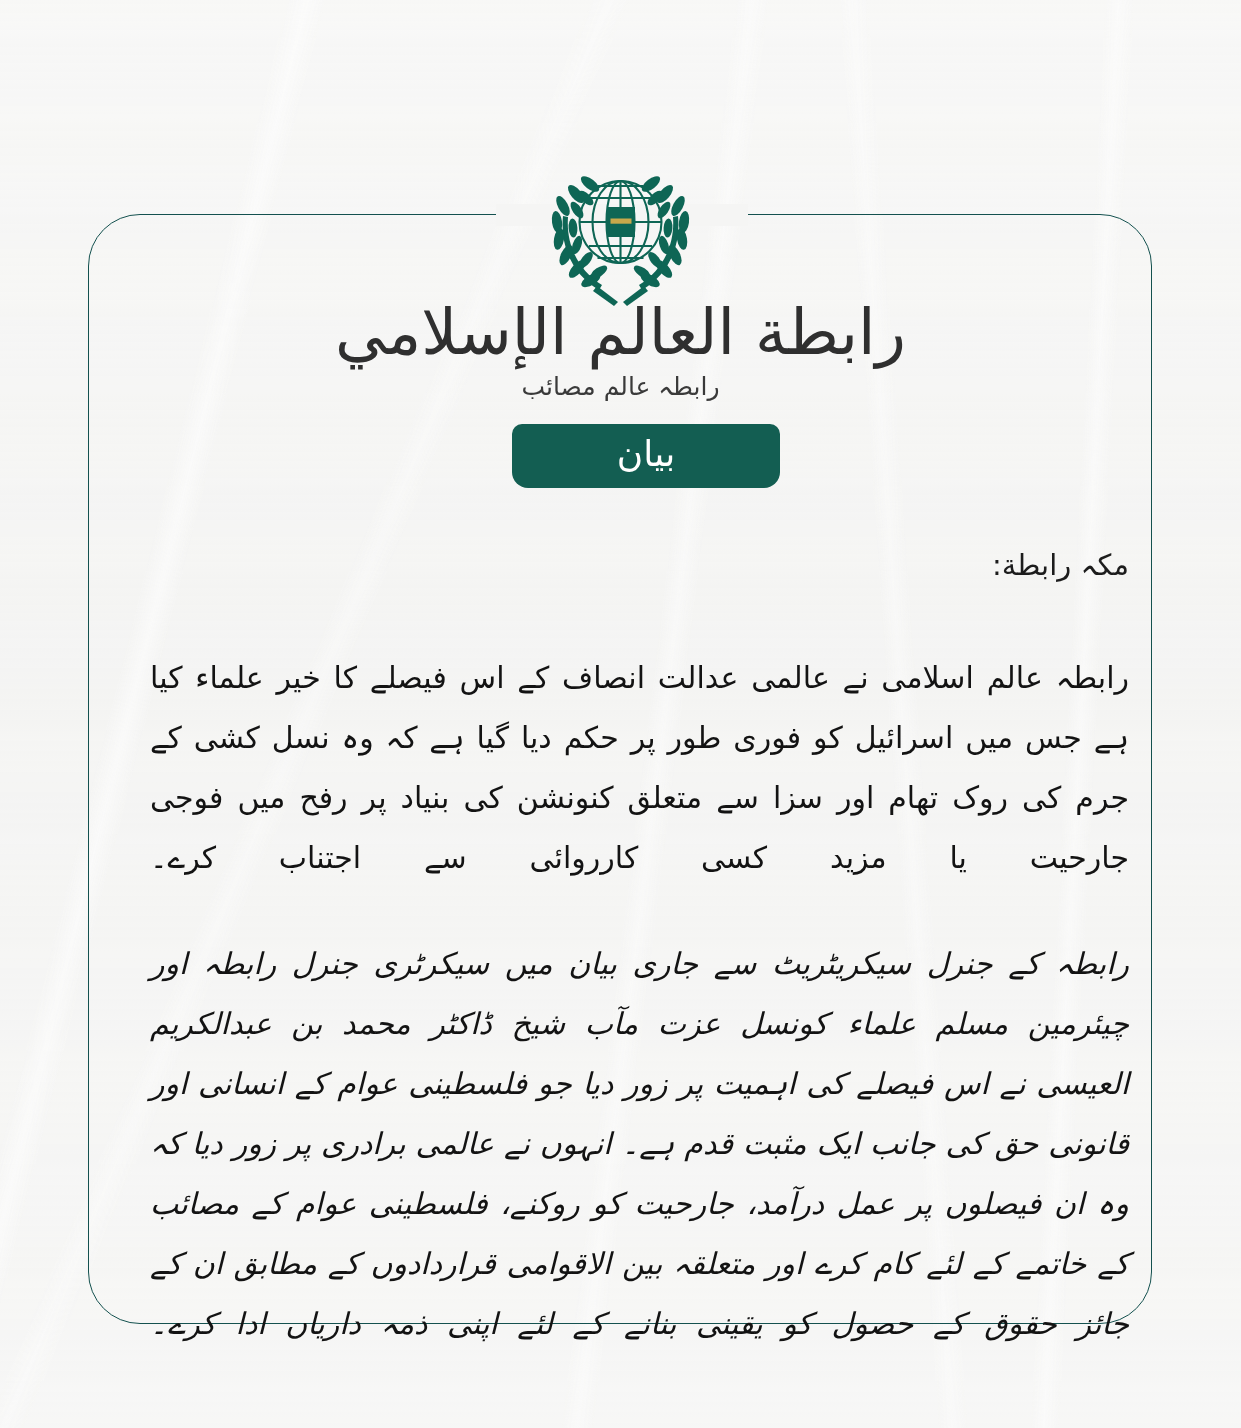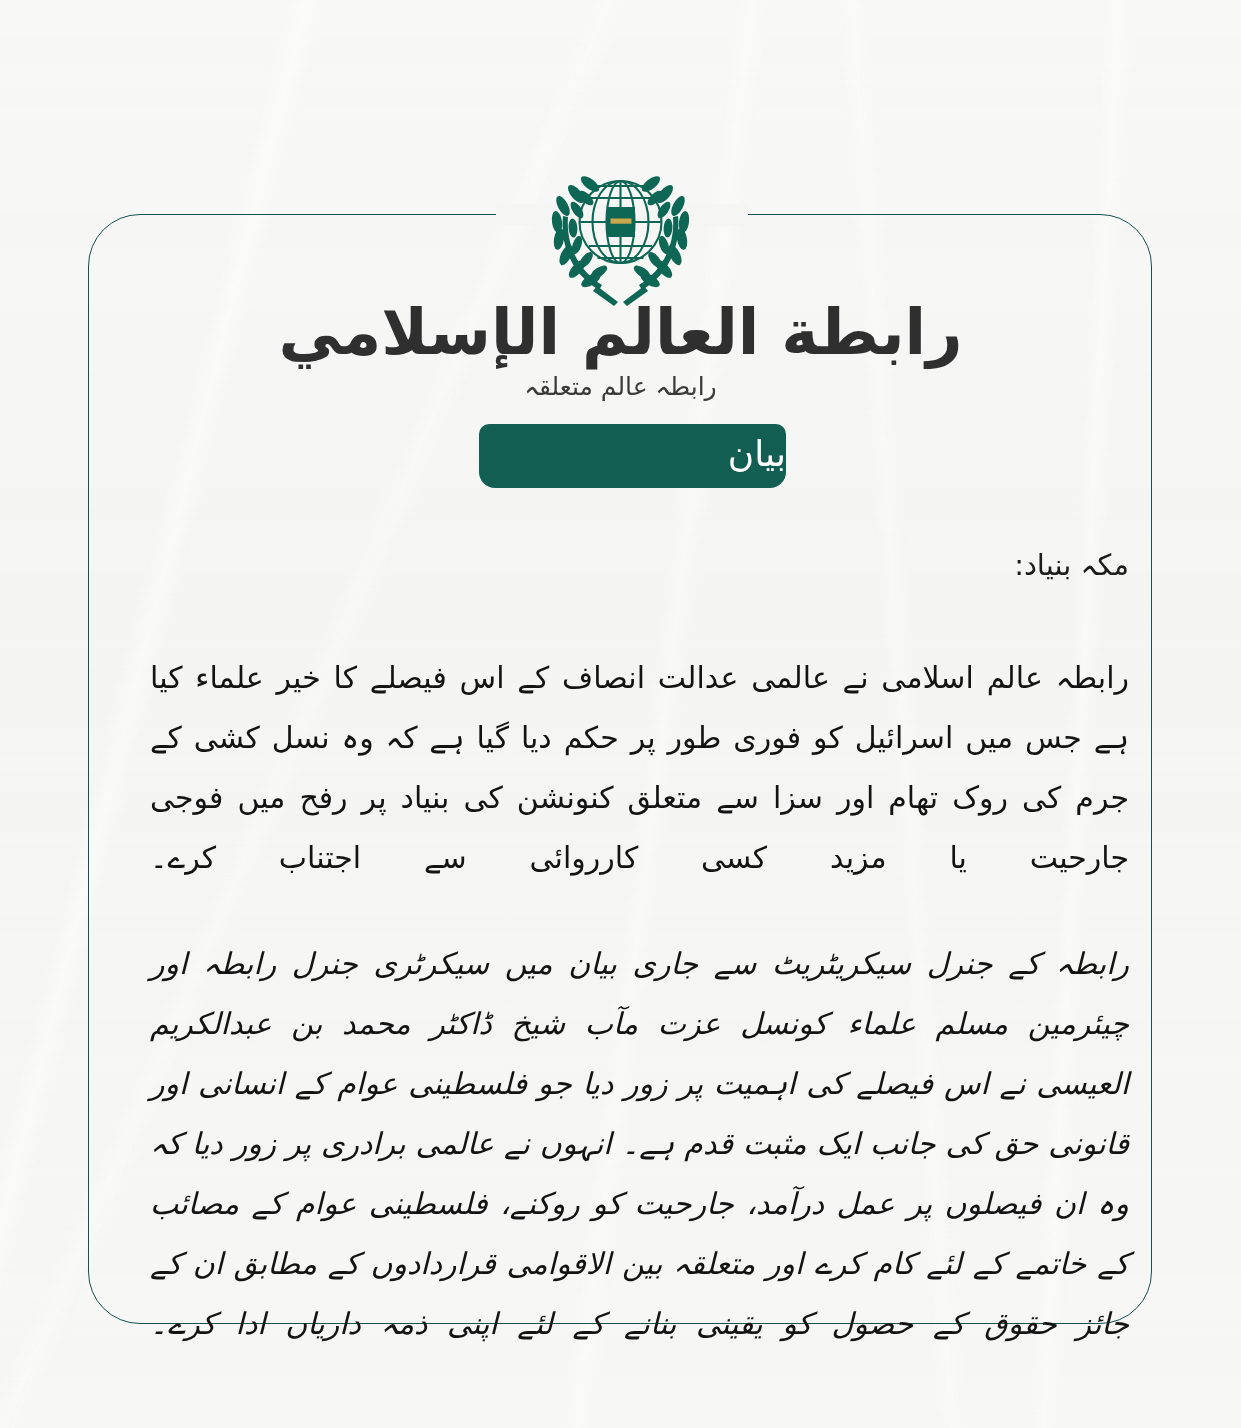--- a/index.html
+++ b/index.html
@@ -75,43 +75,44 @@
     right: 0;
     top: 300px;
     text-align: center;
   }
   .wordmark-ar {
     font-family: "DejaVu Sans", sans-serif;
     font-size: 63px;
     line-height: 1.05;
     color: #2f2f2f;
     letter-spacing: -1px;
-    font-weight: 700;
+    font-weight: 400;
     direction: rtl;
   }
   .wordmark-ur {
     margin-top: 6px;
     font-family: "DejaVu Sans", sans-serif;
     font-size: 25px;
     color: #3a3a3a;
     letter-spacing: 5px;
     direction: rtl;
   }
 
   
   .badge {
     position: absolute;
-    left: 479px;
+    left: 512px;
     top: 424px;
-    width: 307px;
+    width: 268px;
     height: 64px;
     background: #135e52;
     border-radius: 10px 10px 16px 16px;
     display: flex;
     align-items: center;
+    justify-content: center;
   }
   .badge-label {
     color: #ffffff;
     font-size: 36px;
     line-height: 1;
     direction: rtl;
     font-family: "DejaVu Sans", sans-serif;
     padding-bottom: 4px;
   }
 
@@ -218,27 +219,27 @@
         <ellipse cx="135" cy="78" rx="4.4" ry="9.5" transform="rotate(4 135 78)"></ellipse>
         <ellipse cx="131" cy="95" rx="4.4" ry="9.5" transform="rotate(-18 131 95)"></ellipse>
         <ellipse cx="122" cy="110" rx="4.4" ry="9.5" transform="rotate(-38 122 110)"></ellipse>
         <ellipse cx="109" cy="122" rx="4.4" ry="9.5" transform="rotate(-56 109 122)"></ellipse>
       </g>
     </svg>
   </div>
 
   <div class="wordmark">
     <div class="wordmark-ar">رابطة العالم الإسلامي</div>
-    <div class="wordmark-ur">رابطہ عالم متعلقہ</div>
+    <div class="wordmark-ur">رابطہ عالم مصائب</div>
   </div>
 
   <div class="badge">
     <span class="badge-label">بیان</span>
   </div>
 
-  <div class="dateline">مکہ بنیاد:</div>
+  <div class="dateline">مکہ رابطة:</div>
 
   <div class="content">
     <p class="para">رابطہ عالم اسلامی نے عالمی عدالت انصاف کے اس فیصلے کا خیر علماء کیا ہے جس میں اسرائیل کو فوری طور پر حکم دیا گیا ہے کہ وہ نسل کشی کے جرم کی روک تھام اور سزا سے متعلق کنونشن کی بنیاد پر رفح میں فوجی جارحیت یا مزید کسی کارروائی سے اجتناب کرے۔</p>
     <p class="para">رابطہ کے جنرل سیکریٹریٹ سے جاری بیان میں سیکرٹری جنرل رابطہ اور چیئرمین مسلم علماء کونسل عزت مآب شیخ ڈاکٹر محمد بن عبدالکریم العیسی نے اس فیصلے کی اہمیت پر زور دیا جو فلسطینی عوام کے انسانی اور قانونی حق کی جانب ایک مثبت قدم ہے۔ انہوں نے عالمی برادری پر زور دیا کہ وہ ان فیصلوں پر عمل درآمد، جارحیت کو روکنے، فلسطینی عوام کے مصائب کے خاتمے کے لئے کام کرے اور متعلقہ بین الاقوامی قراردادوں کے مطابق ان کے جائز حقوق کے حصول کو یقینی بنانے کے لئے اپنی ذمہ داریاں ادا کرے۔</p>
   </div>
 
 </div>
 
 </body></html>

